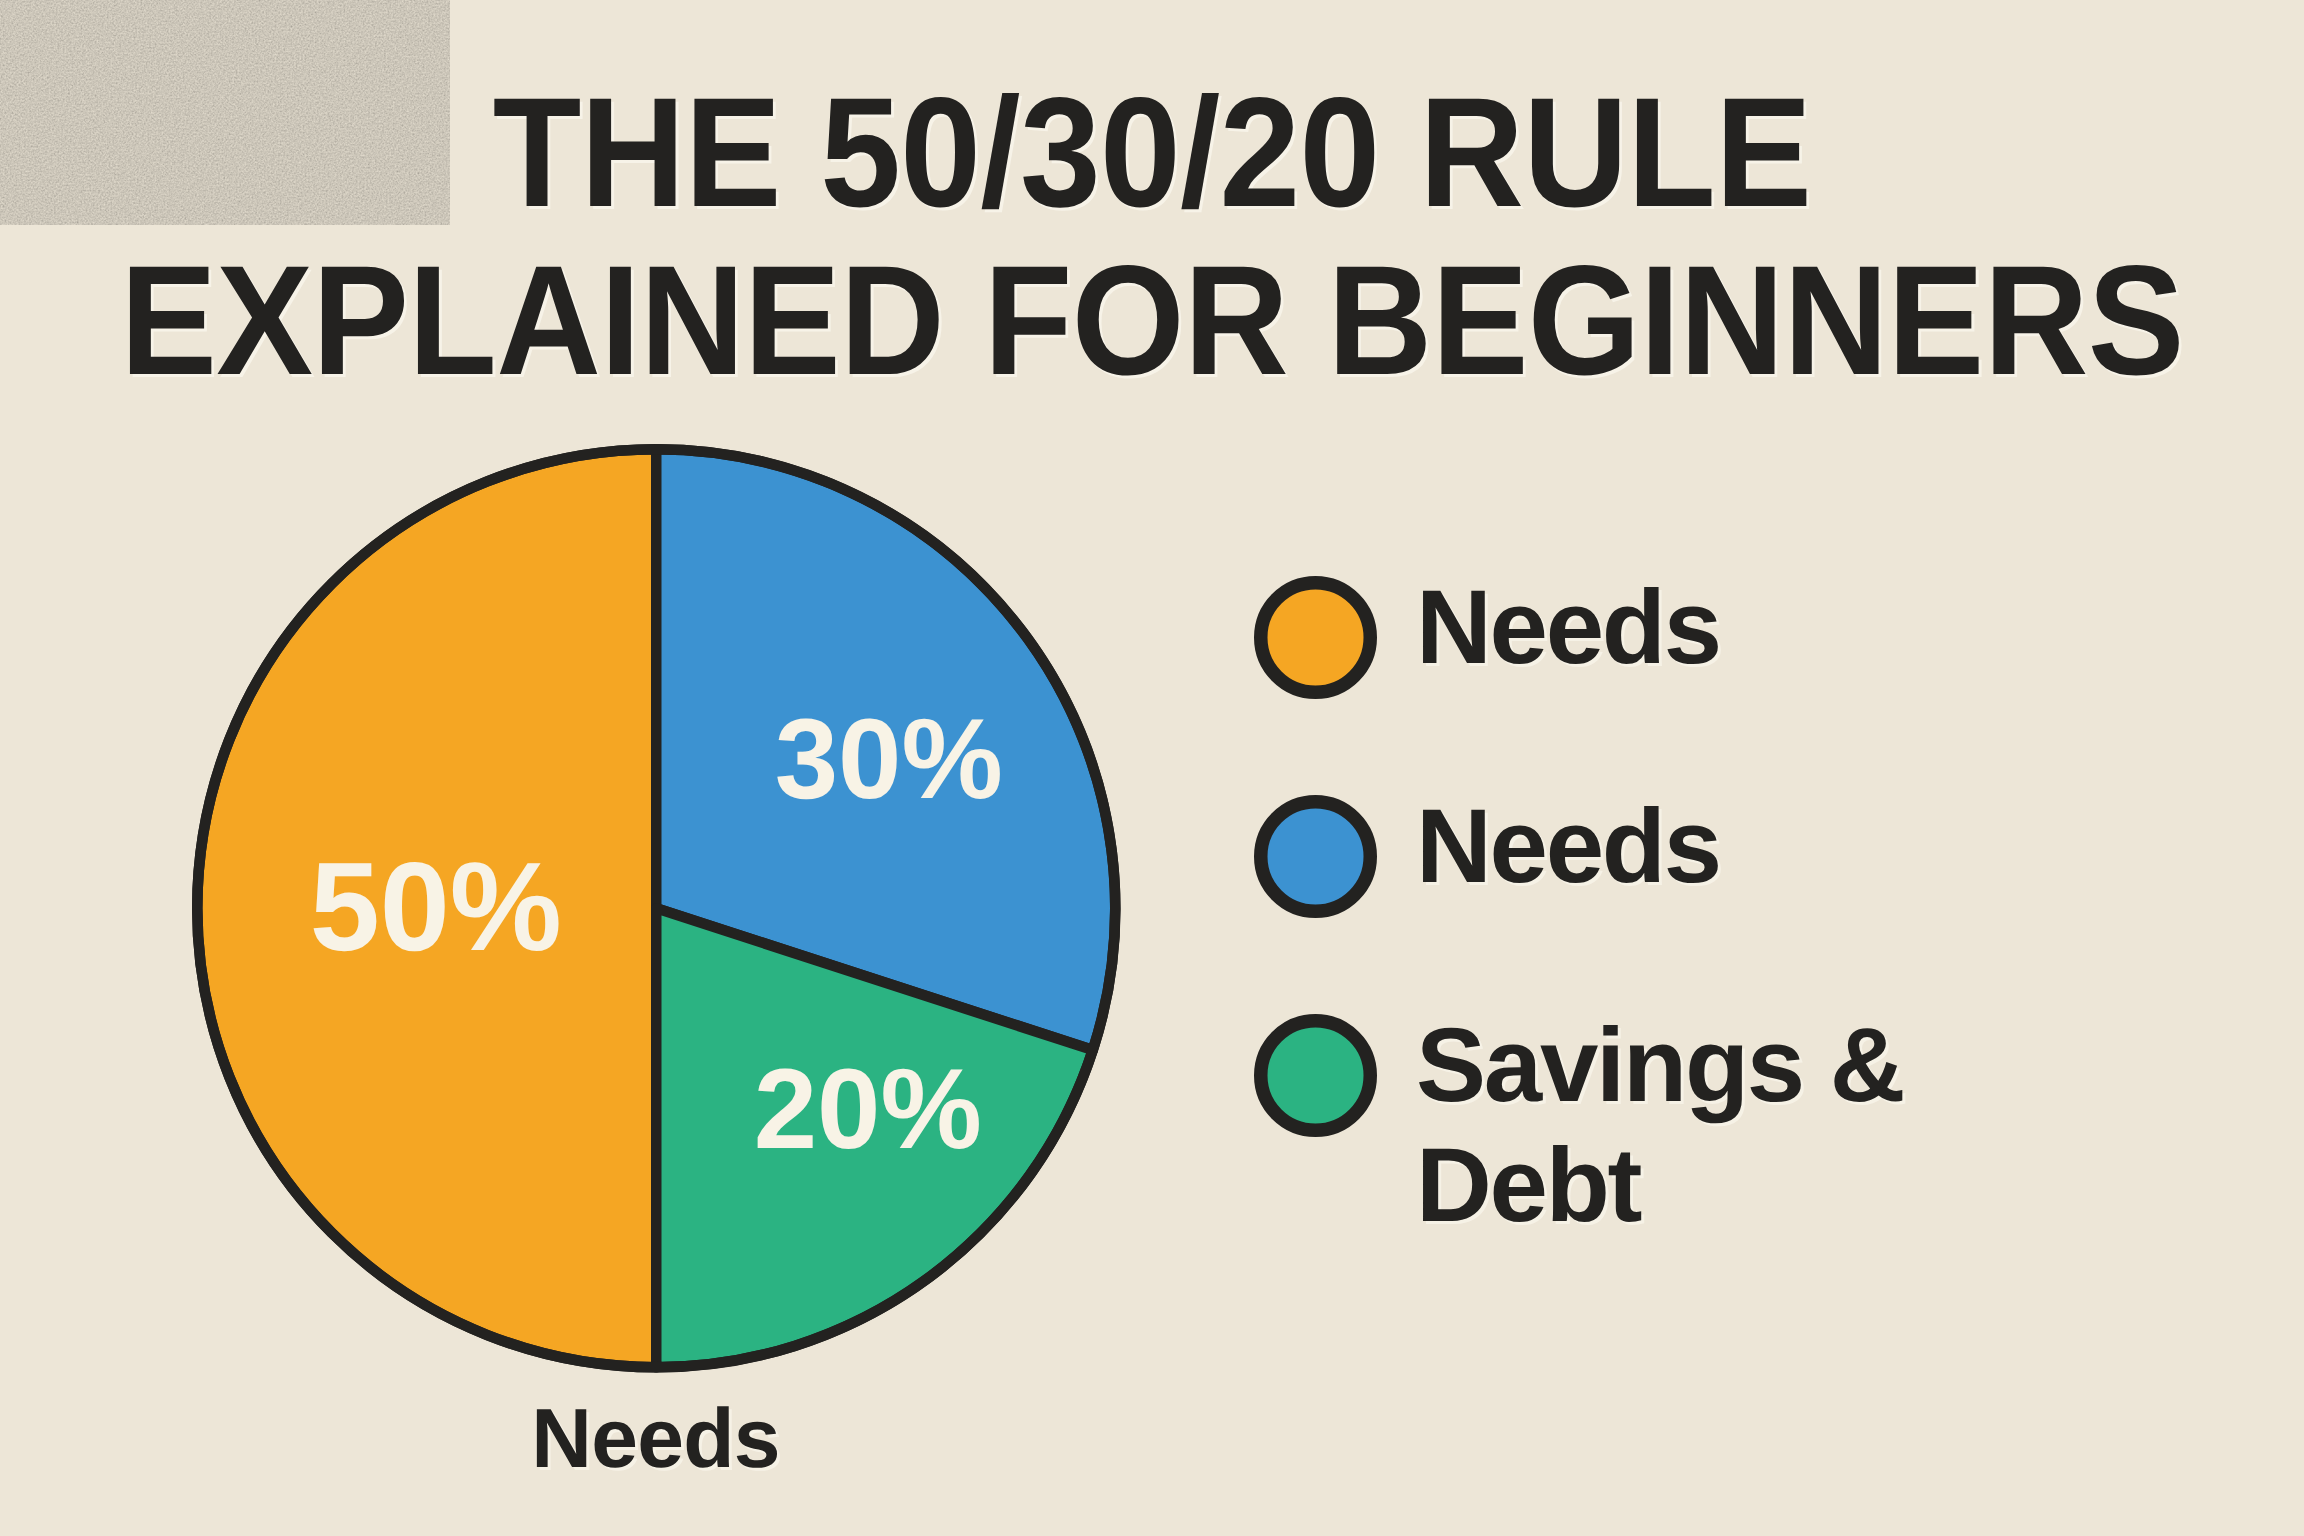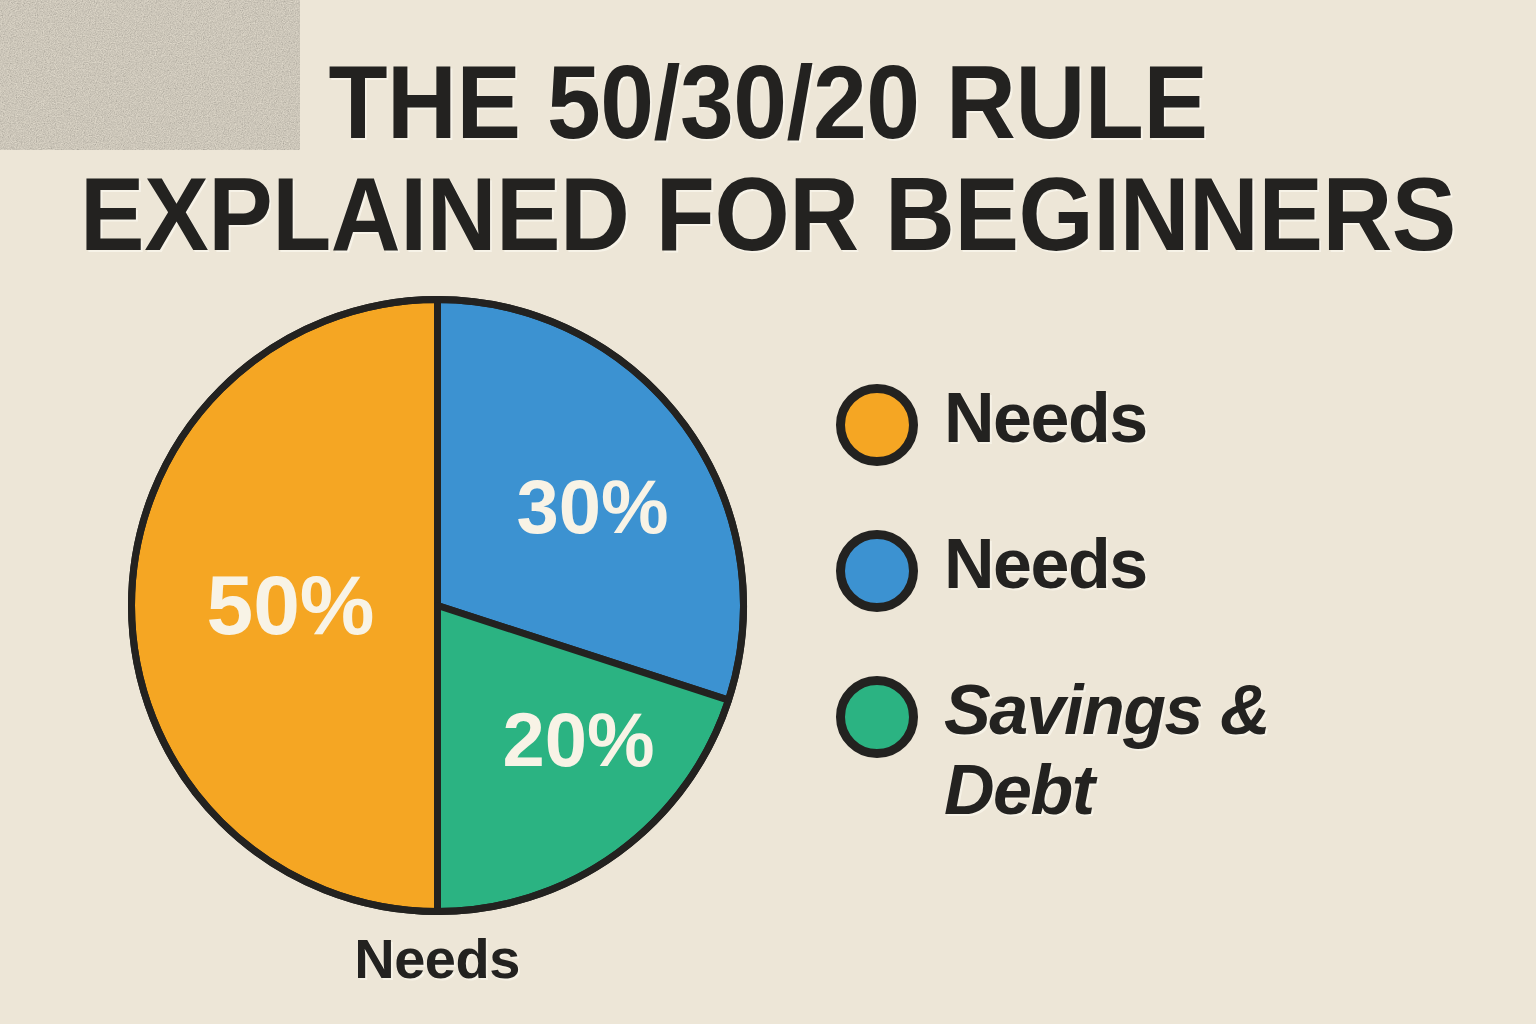--- a/index.html
+++ b/index.html
@@ -107,21 +107,21 @@
     left: 836px;
     top: 378px;
     width: 620px;
     z-index: 30;
   }
   .legend-row {
     display: flex;
     align-items: flex-start;
     margin-bottom: 58px;
   }
-  .legend-row:last-child { margin-bottom: 0; font-style: italic; }
+  .legend-row:last-child { margin-bottom: 0; }
 
   .legend-swatch {
     flex: 0 0 auto;
     width: 64px;
     height: 64px;
     border-radius: 50%;
     border: 9px solid #232220;
     box-sizing: content-box;
     margin-top: 6px;
   }

